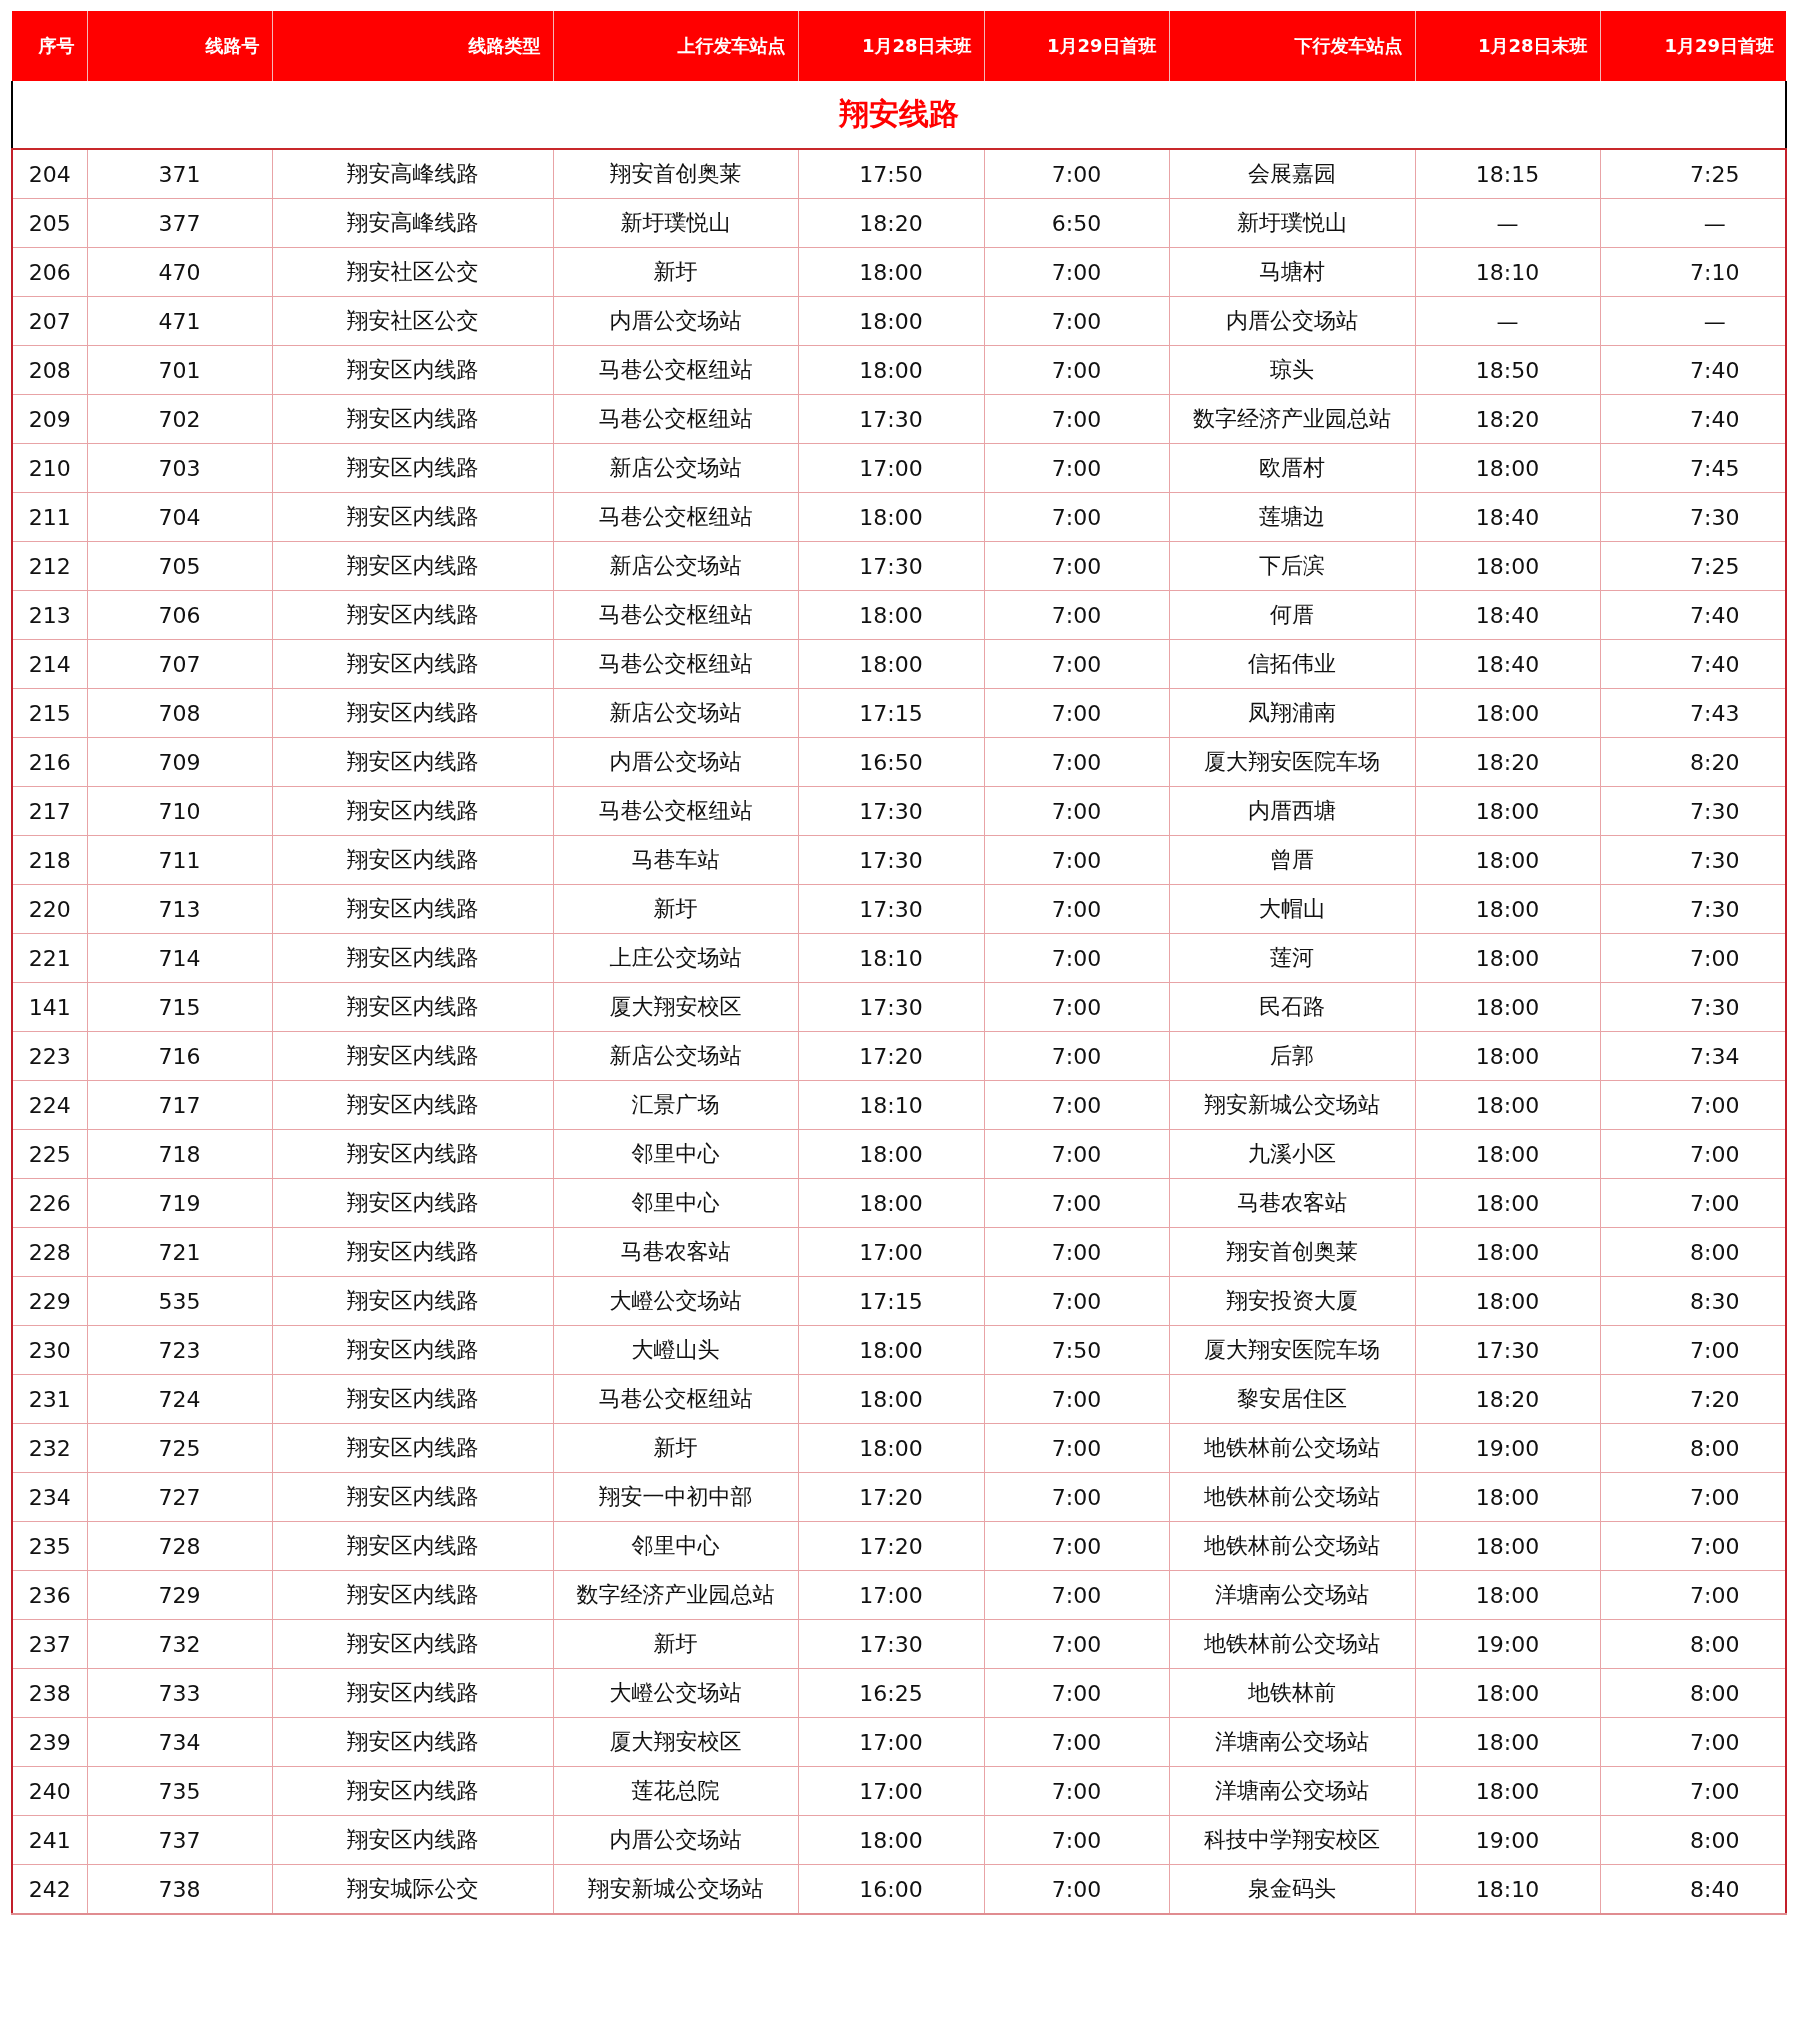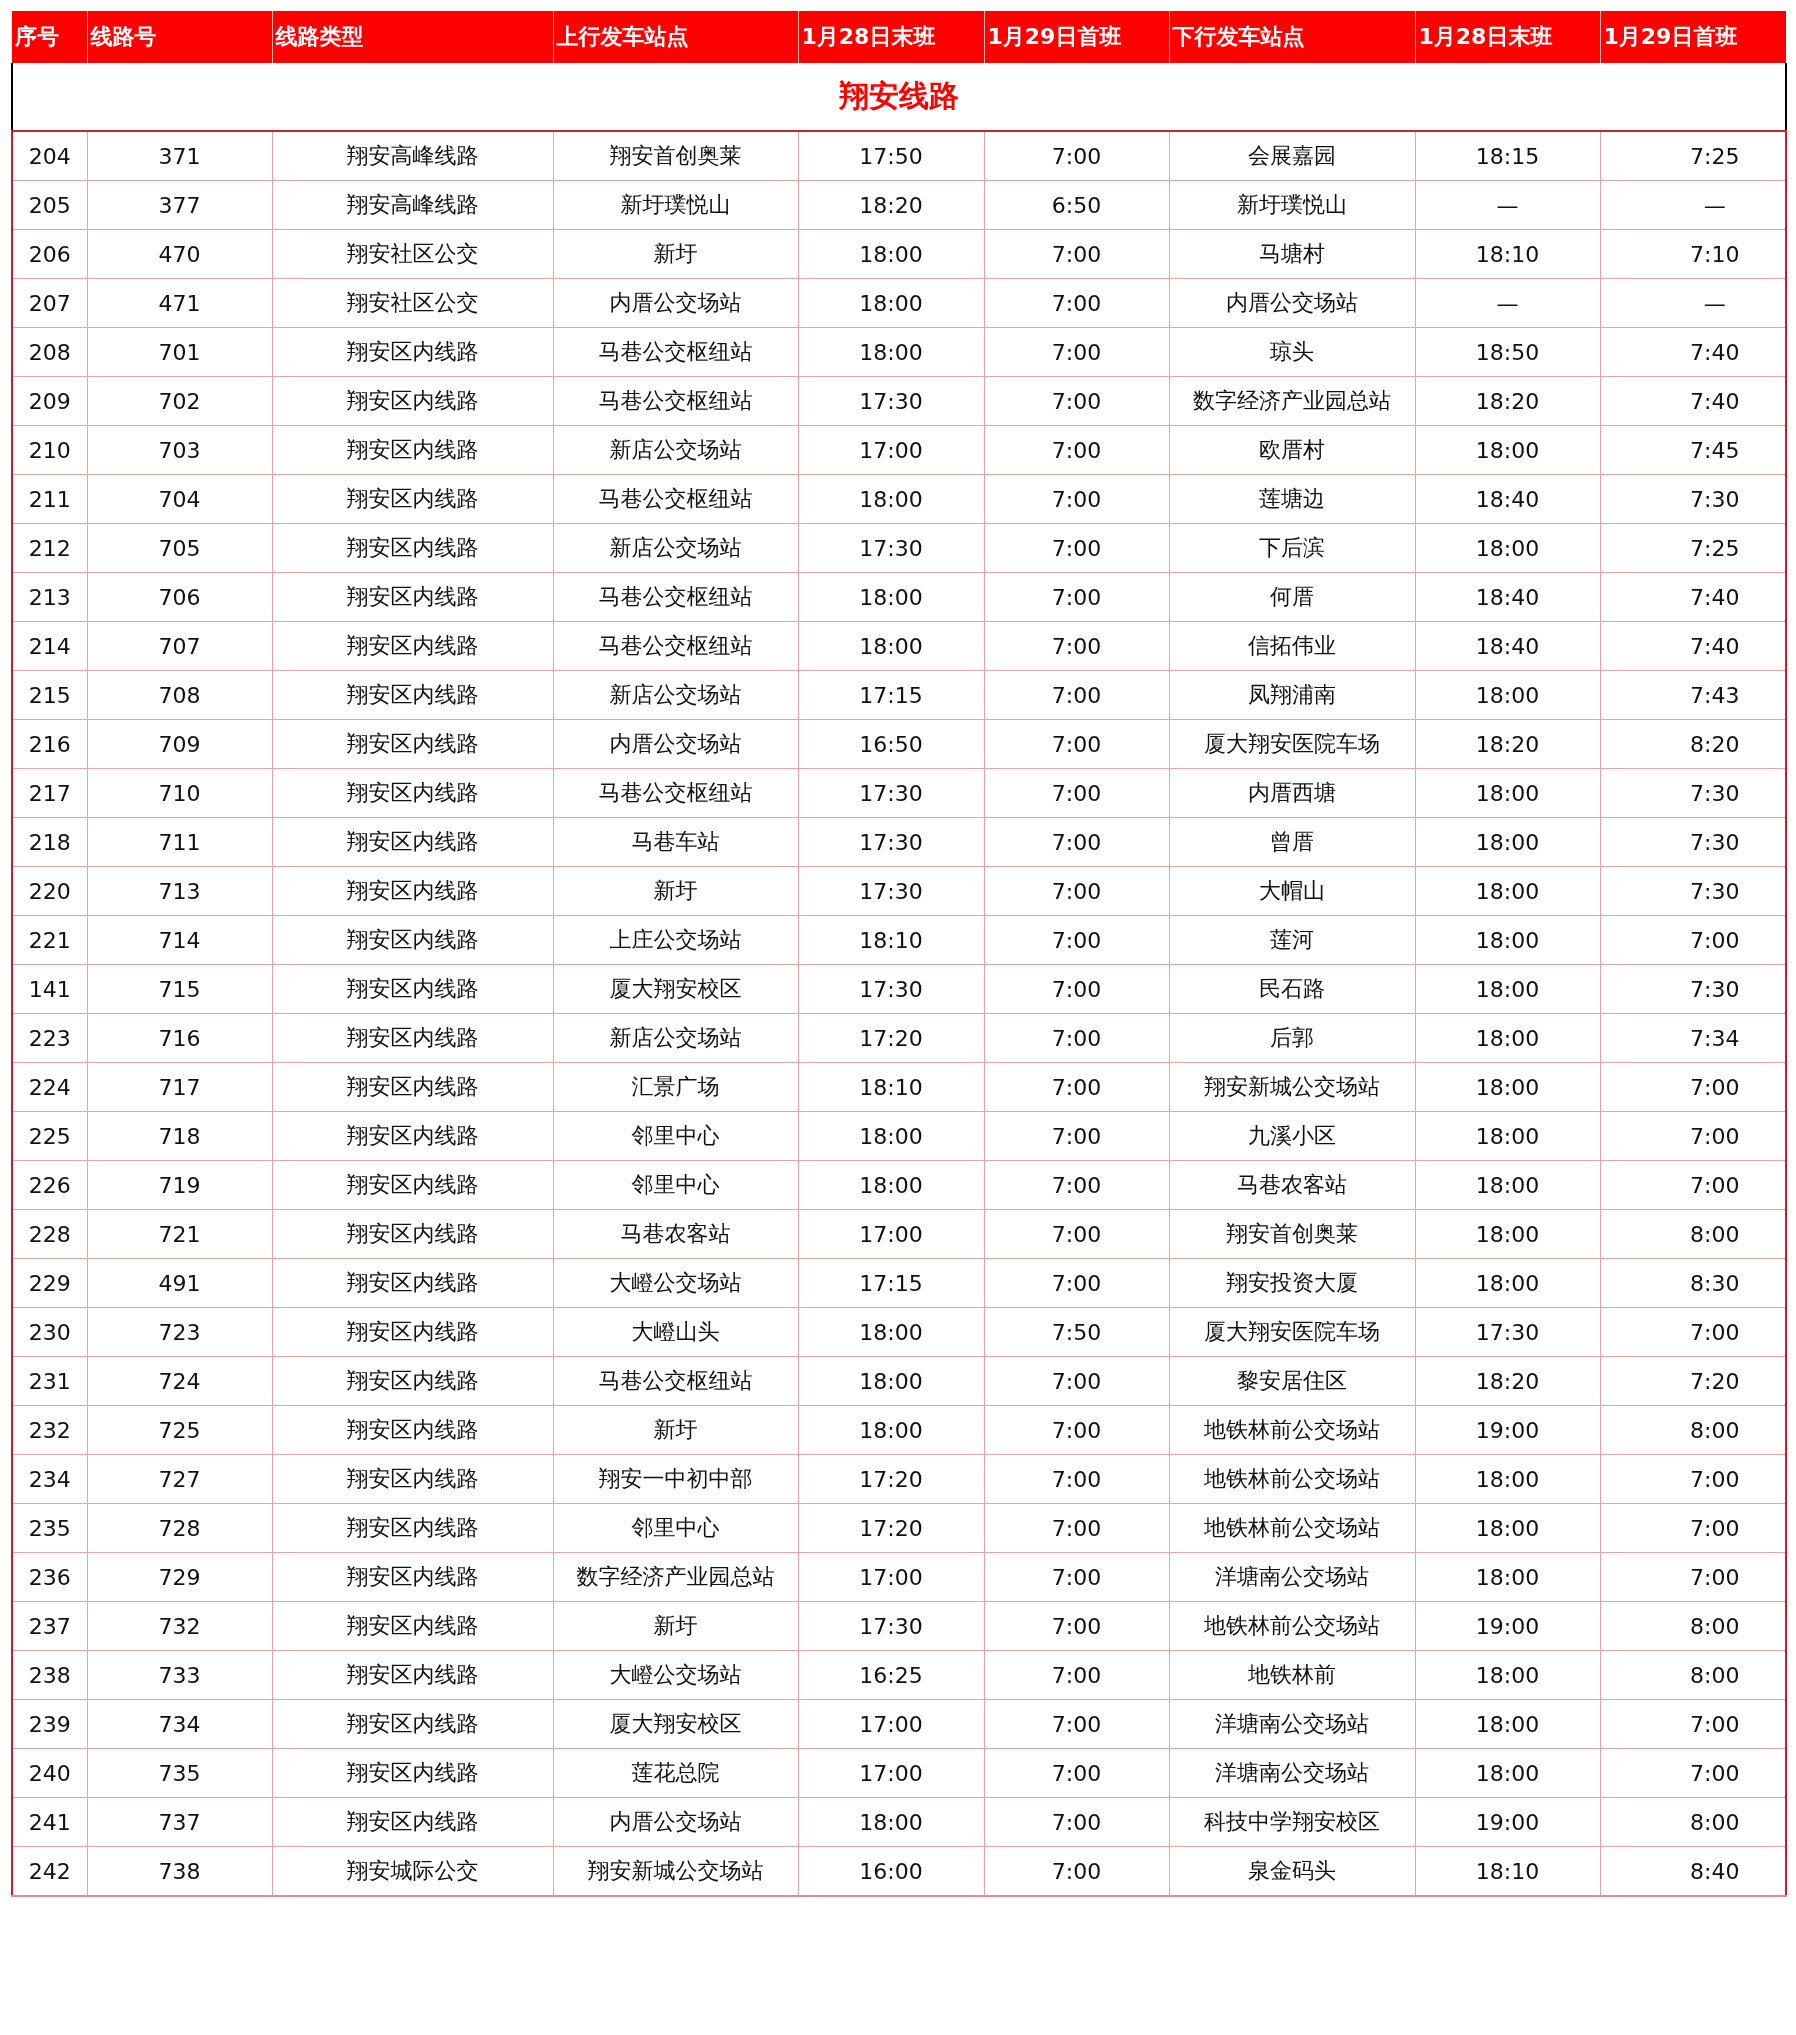--- a/index.html
+++ b/index.html
@@ -10,22 +10,22 @@
   col.c0 { width: 75px; }
   col.c1 { width: 185px; }
   col.c2 { width: 281px; }
   col.c3 { width: 245px; }
   col.c4 { width: 186px; }
   col.c5 { width: 185px; }
   col.c6 { width: 246px; }
   col.c7 { width: 185px; }
   col.c8 { width: 186px; }
   thead th {
-    background: #ff0000; color: #ffffff; height: 46px; padding: 3px;
-    font-size: 22px; font-weight: bold; text-align: left; vertical-align: middle;
+    background: #ff0000; color: #ffffff; height: 46px; padding: 12px;
+    font-size: 18px; font-weight: bold; text-align: right; vertical-align: middle;
     border-left: 1.5px solid #f4b8b8; border-right: 1.5px solid #f4b8b8;
     white-space: nowrap;
   }
   thead th:first-child { border-left: none; }
   thead th:last-child { border-right: none; }
   .section-row td {
     height: 53px; padding: 7px; text-align: center; vertical-align: middle;
     color: #ff0000; font-weight: bold; font-size: 30px;
     border-left: 2.2px solid #000000; border-right: 2.2px solid #000000;
     border-bottom: 2.2px solid #c8282a; background: #ffffff;
@@ -347,21 +347,21 @@
     <td>马巷农客站</td>
     <td>17:00</td>
     <td>7:00</td>
     <td>翔安首创奥莱</td>
     <td>18:00</td>
     <td>8:00</td>
   </tr>
 
   <tr>
     <td>229</td>
-    <td>491</td>
+    <td>535</td>
     <td>翔安区内线路</td>
     <td>大嶝公交场站</td>
     <td>17:15</td>
     <td>7:00</td>
     <td>翔安投资大厦</td>
     <td>18:00</td>
     <td>8:30</td>
   </tr>
 
   <tr>

